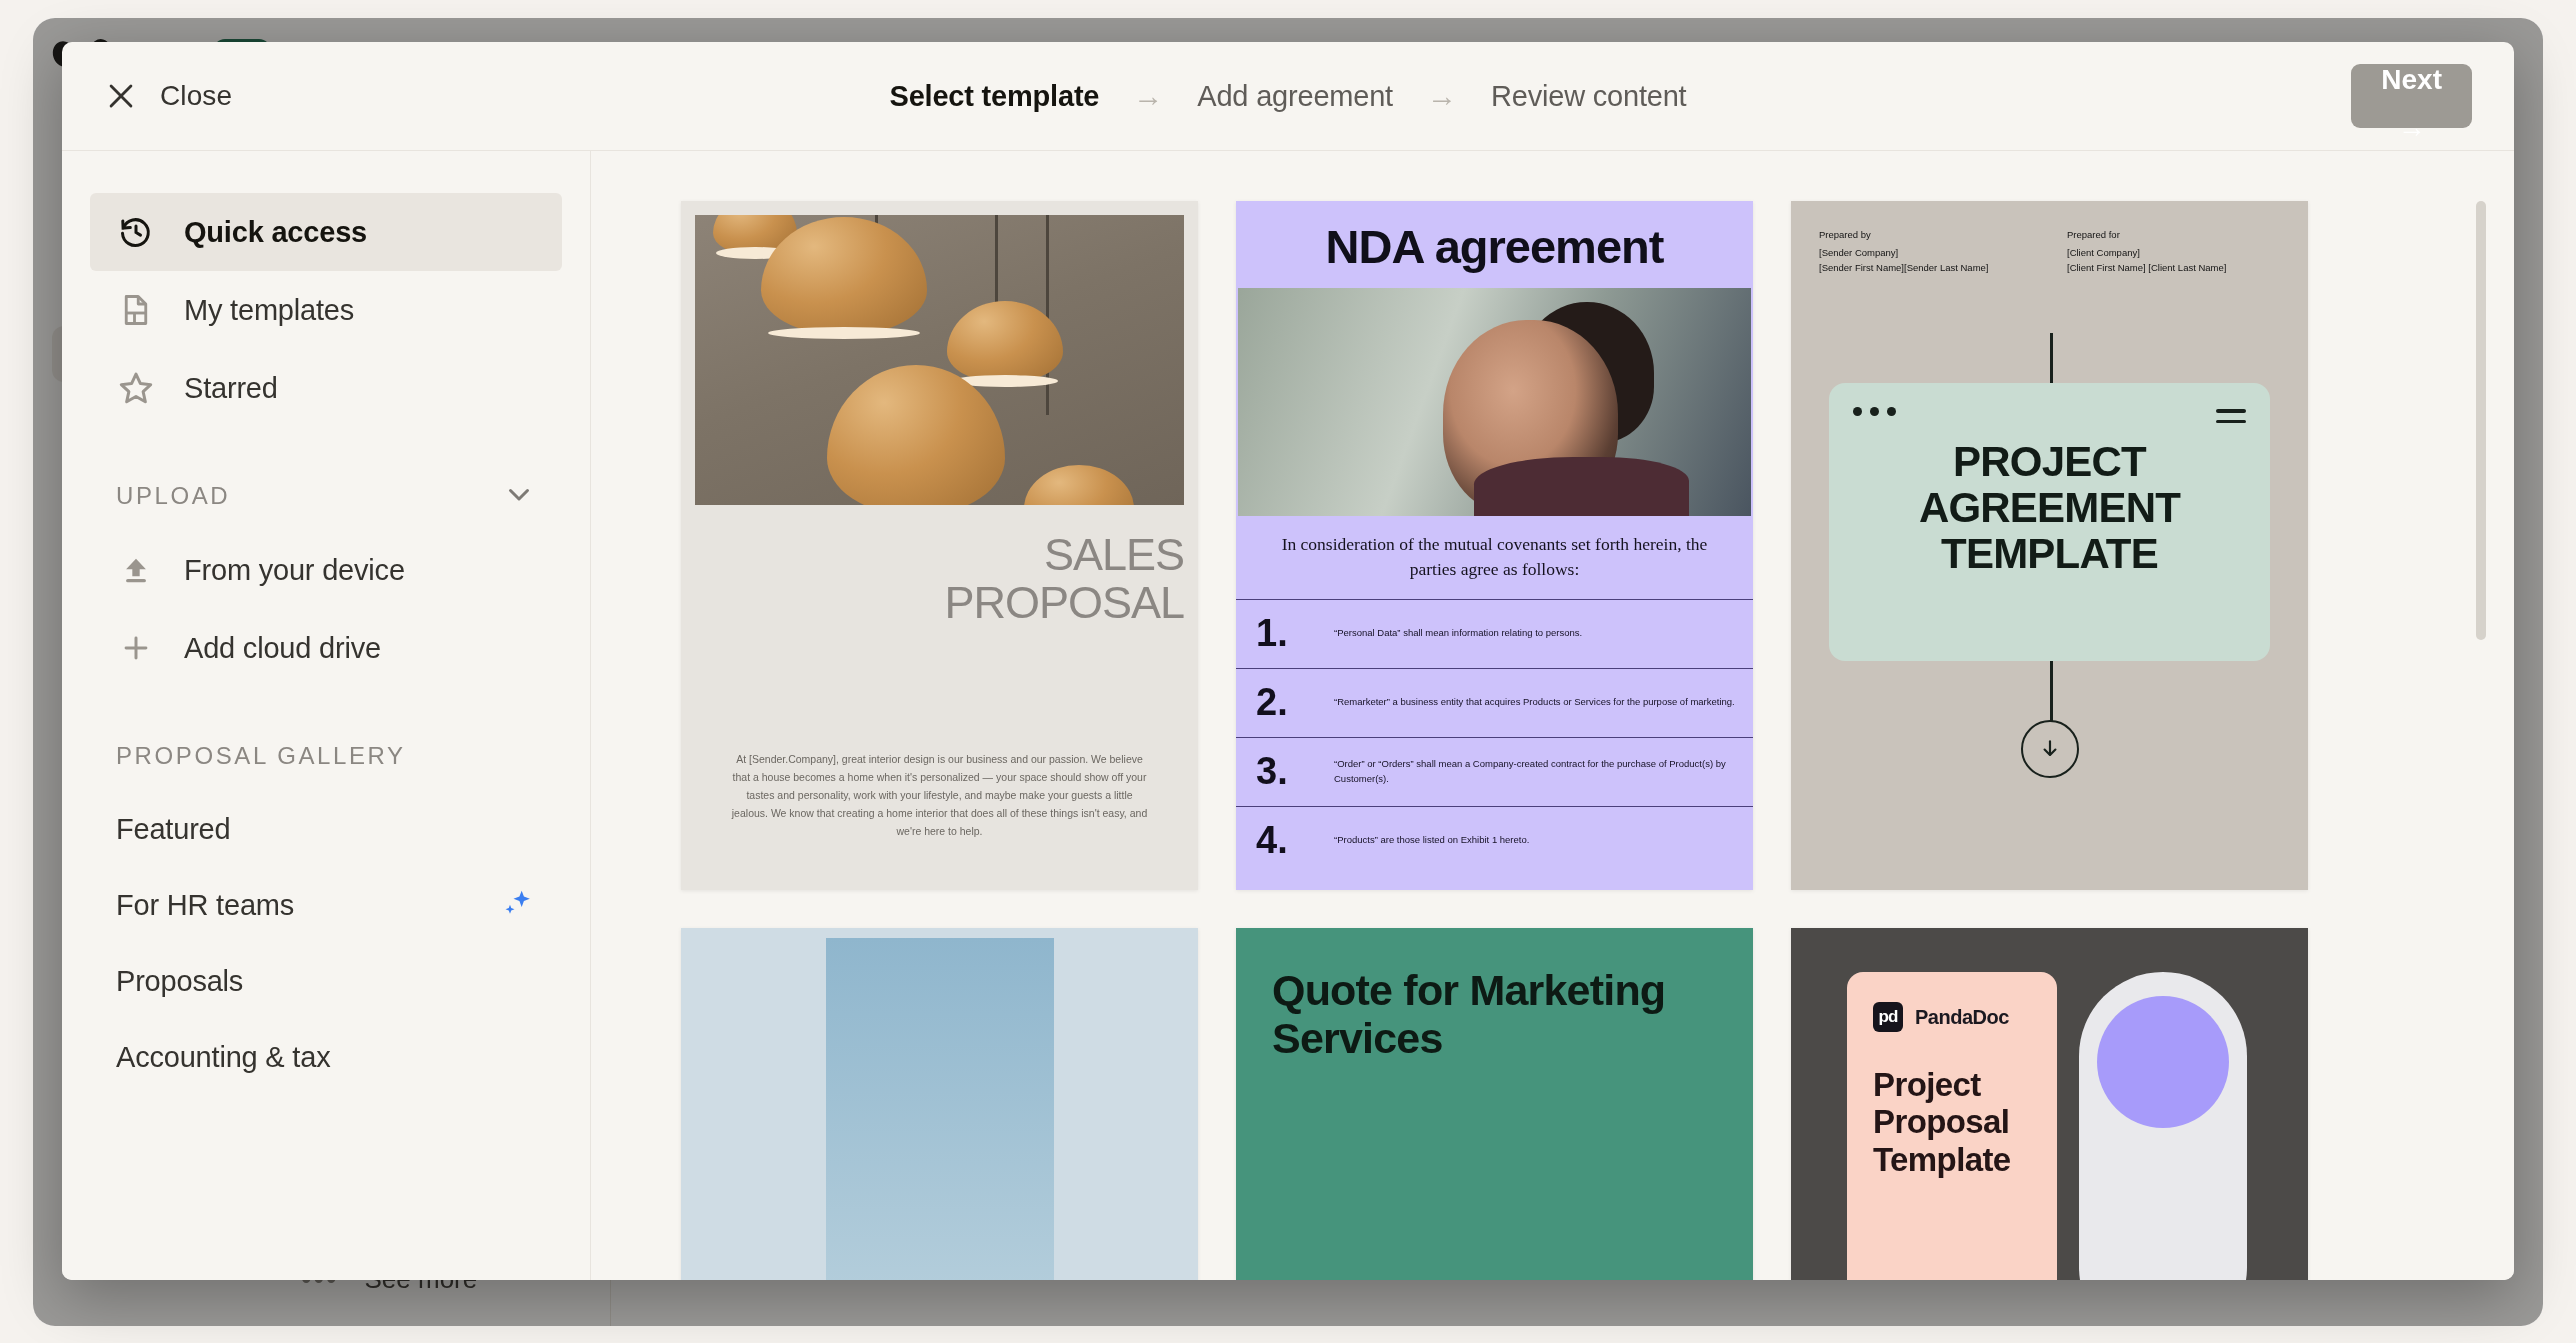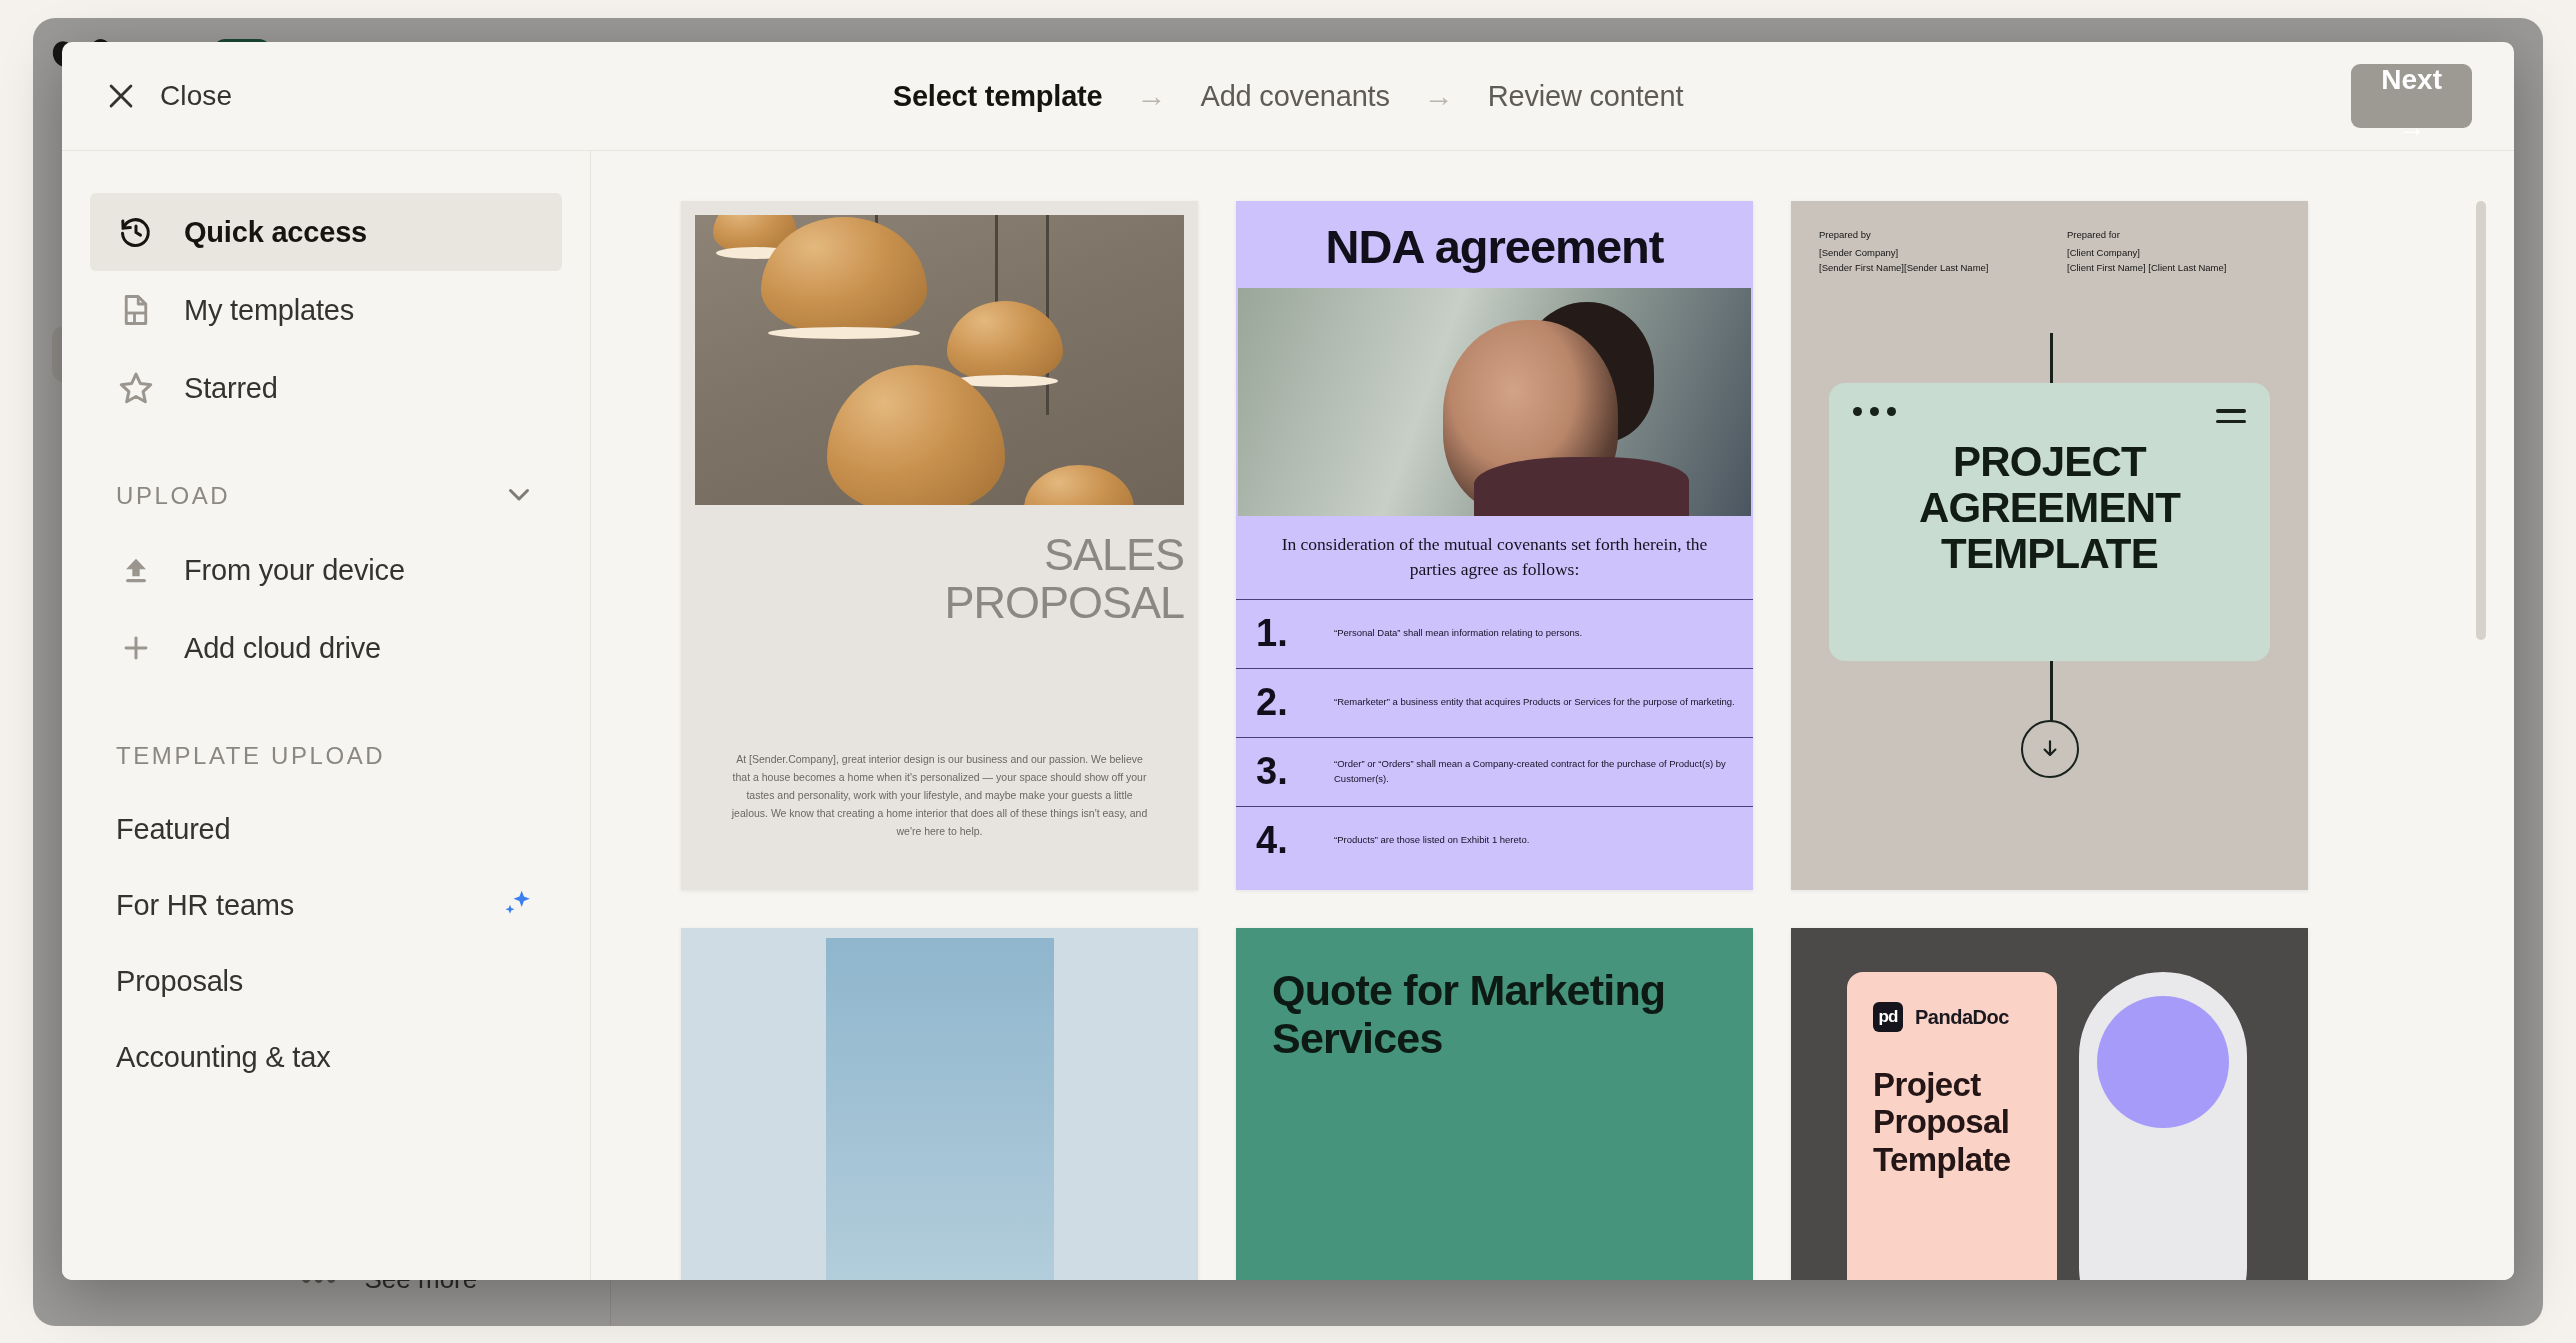--- a/index.html
+++ b/index.html
@@ -344,21 +344,21 @@
         <svg width="34" height="34" viewBox="0 0 24 24" stroke="#35332f" stroke-width="2" stroke-linecap="round">
           <line x1="5" y1="5" x2="19" y2="19"></line>
             <line x1="19" y1="5" x2="5" y2="19"></line>
         </svg>
         <span class="lbl">Close</span>
       </div>
 
       <div class="stepper">
         <span class="step current">Select template</span>
         <span class="step-arrow">→</span>
-        <span class="step">Add covenants</span>
+        <span class="step">Add agreement</span>
         <span class="step-arrow">→</span>
         <span class="step">Review content</span>
       </div>
 
       <button class="next-btn">
         <span>Next</span>
         <span>→</span>
       </button>
     </div>
 
@@ -421,21 +421,21 @@
           <span class="icon">
             <svg width="34" height="34" viewBox="0 0 24 24" stroke="#9a958e" stroke-width="2.1" stroke-linecap="round">
               <line x1="12" y1="5" x2="12" y2="19"></line>
                 <line x1="5" y1="12" x2="19" y2="12"></line>
             </svg>
           </span>
           <span class="txt">Add cloud drive</span>
         </div>
 
         <div class="side-group">
-          <span class="gtxt">TEMPLATE UPLOAD</span>
+          <span class="gtxt">PROPOSAL GALLERY</span>
         </div>
 
         <div class="gal-item">
           <span class="txt">Featured</span>
         </div>
 
         <div class="gal-item">
           <span class="txt">For HR teams</span>
           <span class="spark">
             <svg width="40" height="40" viewBox="0 0 24 24" fill="#3b7ef0">

